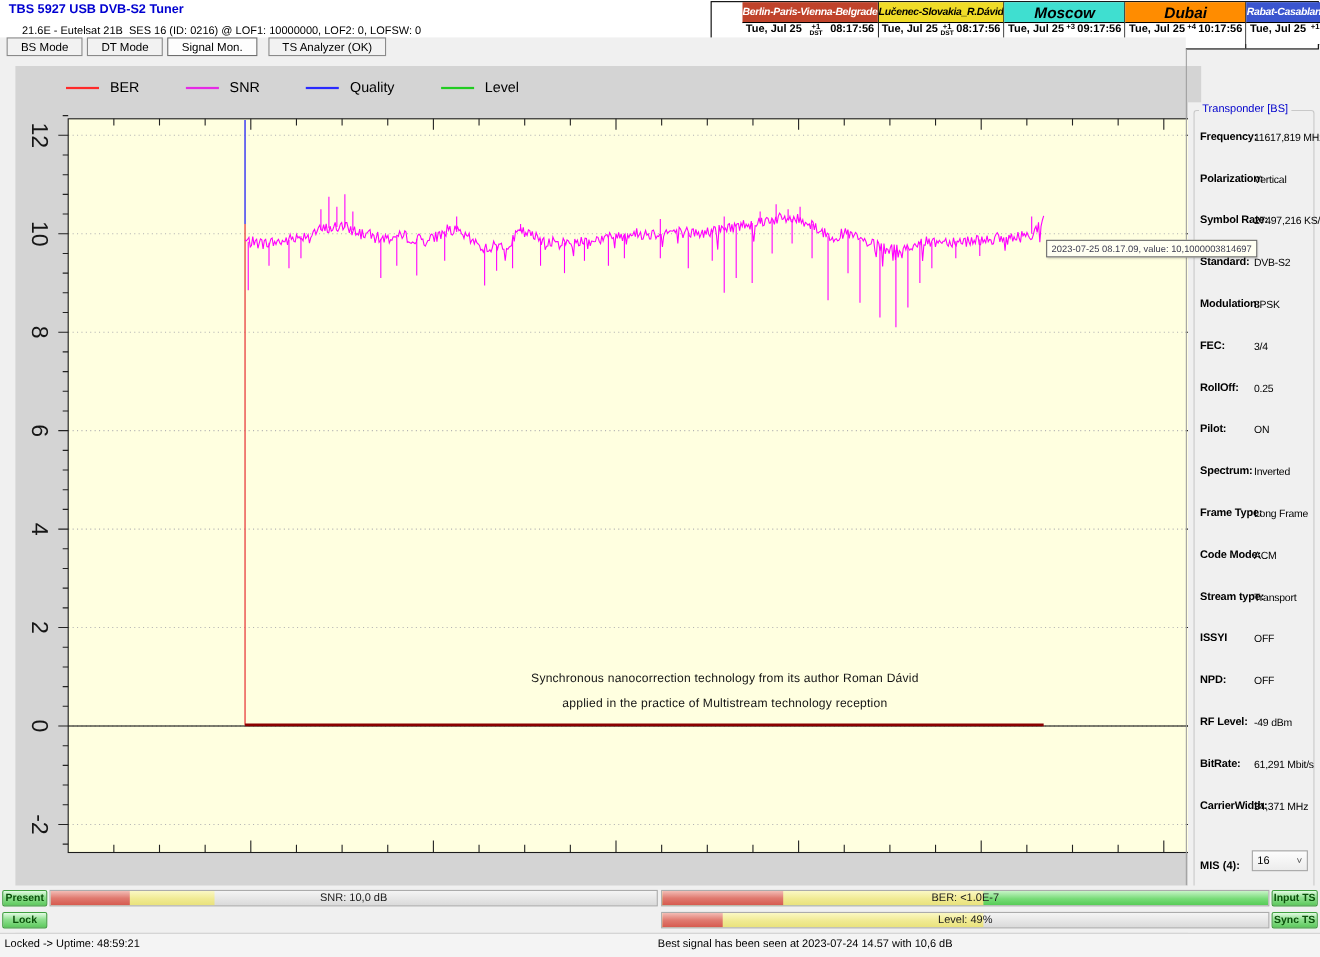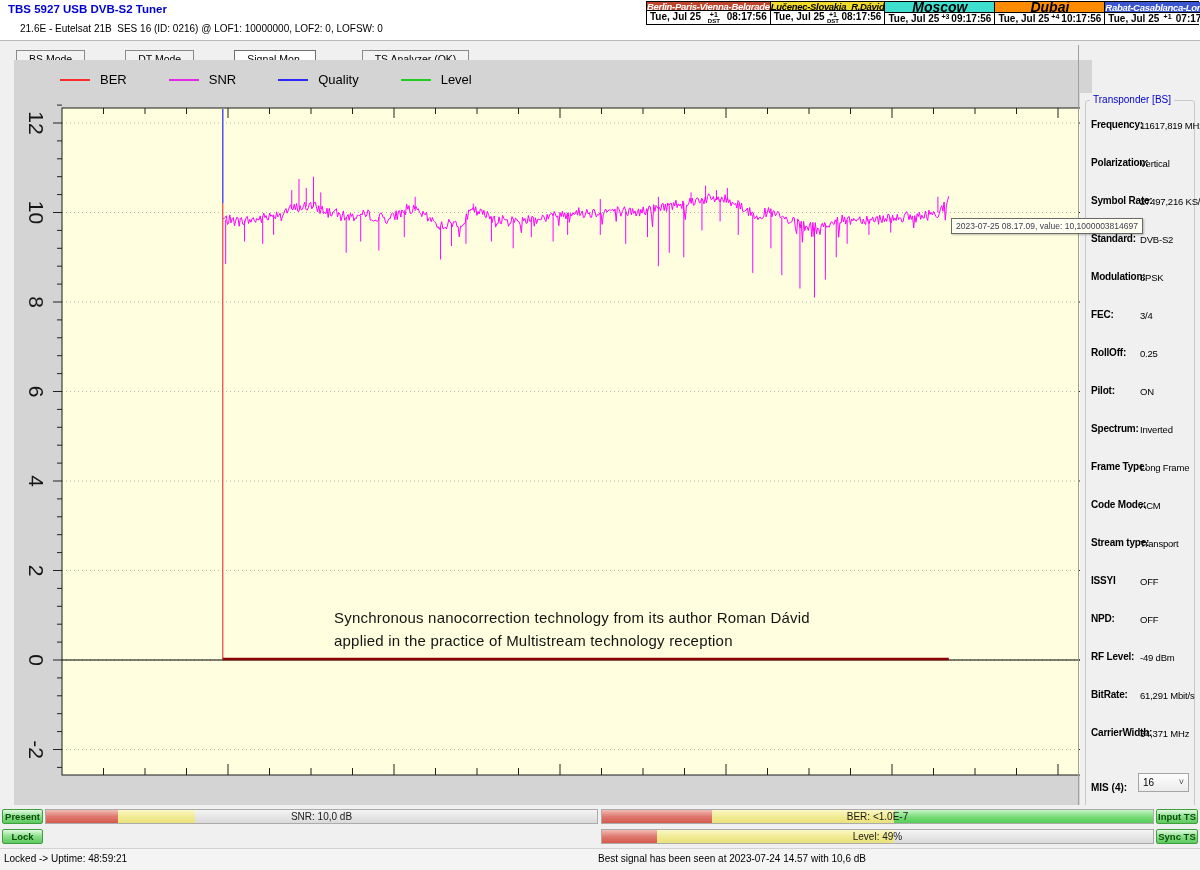--- a/index.html
+++ b/index.html
@@ -5,48 +5,48 @@
   * { margin:0; padding:0; box-sizing:border-box; }
   html,body { width:1200px; height:870px; font-family:"Liberation Sans", sans-serif; background:#f0f0f0; overflow:hidden; }
   #root { position:relative; width:1200px; height:870px; background:#f0f0f0; }
 
   
   .header { position:absolute; left:0; top:0; width:1200px; height:41px; background:#ffffff; border-bottom:1px solid #b9b9b9; }
   .app-title { position:absolute; left:8px; top:3px; font-size:11.5px; font-weight:bold; color:#0000d0; }
   .app-subtitle { position:absolute; left:20px; top:23px; font-size:10px; color:#000; white-space:pre; }
 
   
-  .clocks { position:absolute; left:646px; top:1px; width:553px; height:24px; display:flex; border:1px solid #000; background:#fff; }
+  .clocks { position:absolute; left:646px; top:1px; width:553px; height:44px; display:flex; border:1px solid #000; background:#fff;padding-left:28px; }
   .clock-col { flex:1 1 0; display:flex; flex-direction:column; border-right:1px solid #000; }
   .clock-col:last-child { border-right:none; }
   .clock-city { height:19px; border-bottom:1px solid #000; display:flex; align-items:center; justify-content:center; font-style:italic; font-weight:bold; white-space:nowrap; overflow:hidden; }
   .city-small { font-size:9.5px; letter-spacing:-0.3px; }
   .city-large { font-size:14px; }
   .clock-time { height:19px; display:flex; align-items:flex-start; background:#fff; color:#000; font-weight:bold; font-size:10px; padding:0 3px; white-space:nowrap; }
   .ct-date { flex:0 0 auto; }
   .ct-stack { flex:1 1 auto; display:flex; flex-direction:column; align-items:center; justify-content:center; line-height:1; padding:0 2px; }
   .ct-off { font-size:7px; font-weight:bold; }
   .ct-dst { font-size:6px; font-weight:bold; }
   .ct-time { flex:0 0 auto; }
 
   
-  .tabs { position:absolute; left:0; top:50px; width:1078px; height:18px; display:flex; align-items:flex-start; padding-left:16px; background:#f0f0f0;gap:36px; }
+  .tabs { position:absolute; left:0; top:34px; width:1078px; height:18px; display:flex; align-items:flex-start; padding-left:6px; background:#f0f0f0; }
   .tab { height:17px; font-size:10.5px; color:#000; background:#f2f2f2; border:1px solid #8a8a8a; display:flex; align-items:center; justify-content:center; padding:0 12px; margin-right:4px; cursor:default; }
   .tab.active { background:#fdfdfd; border-color:#6e6e6e; }
   .tab.t3 { margin-left:6px; }
 
   
   .chart-region { position:absolute; left:14px; top:60px; width:1078px; height:806px; background:#d4d4d4; }
   .legend { position:absolute; left:46px; top:12px; display:flex; align-items:center; gap:42px; }
   .legend-item { display:flex; align-items:center; }
   .legend-swatch { width:30px; height:2px; margin-right:10px; }
   .legend-label { font-size:13px; color:#000; }
   svg#chart { position:absolute; left:0; top:0; }
 
-  .annotation { position:absolute; left:320px; top:546px; width:650px; font-size:15px; color:#141414; line-height:23px; letter-spacing:0.2px; }
+  .annotation { position:absolute; left:320px; top:546px; width:650px; text-align:center; font-size:11px; color:#141414; line-height:23px; letter-spacing:0.2px; }
 
   .tooltip { position:absolute; left:937px; top:158px; background:#fffff2; border:1px solid #6a6a6a; box-shadow:1px 1px 2px rgba(0,0,0,0.25); font-size:8.5px; color:#3c3c50; padding:2px 4px; white-space:nowrap; z-index:20; }
 
   
   .vdivider { position:absolute; left:1078px; top:45px; width:1px; height:760px; background:#9f9f9f; }
   .panel { position:absolute; left:1080px; top:45px; width:97px; height:760px; background:#f0f0f0;margin-top:48px; }
   .groupbox { position:absolute; left:5px; top:7px; width:110px; height:716px; border:1px solid #c9c9c9; border-radius:3px; }
   .gb-title { position:absolute; top:-7px; left:4px; background:#f0f0f0; padding:0 3px; color:#0000cc; font-size:10px; white-space:nowrap; }
   .fieldrow { position:absolute; left:5px; width:102px; height:14px; }
   .f-label { position:absolute; left:0; top:0; font-size:10px; font-weight:bold; color:#000; white-space:nowrap; letter-spacing:-0.2px; }

